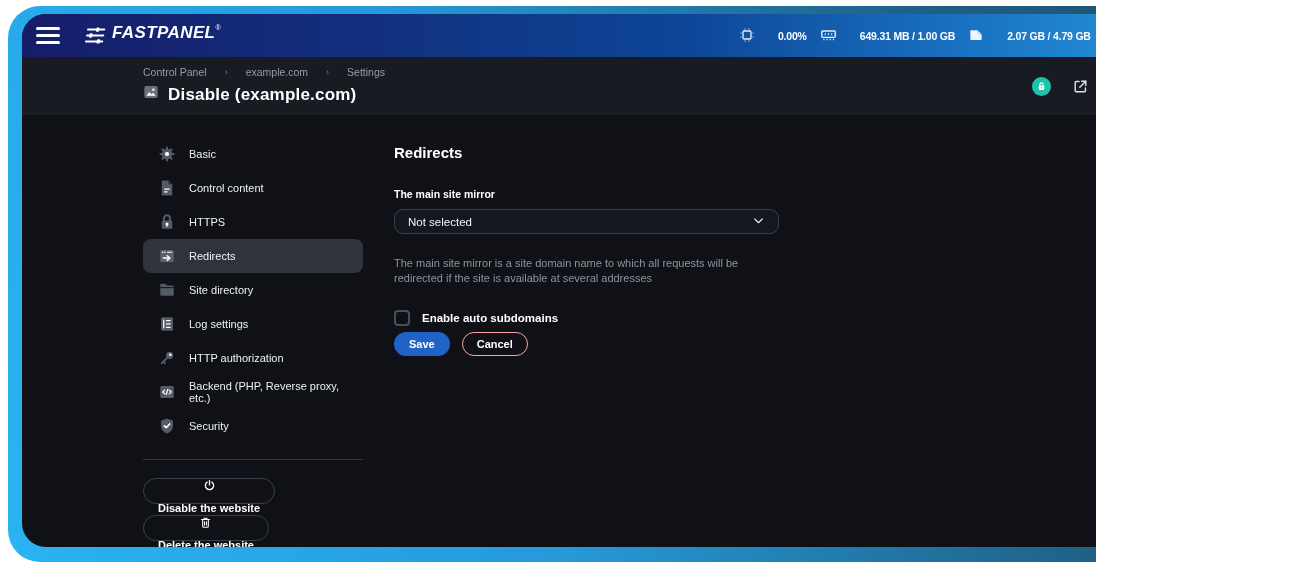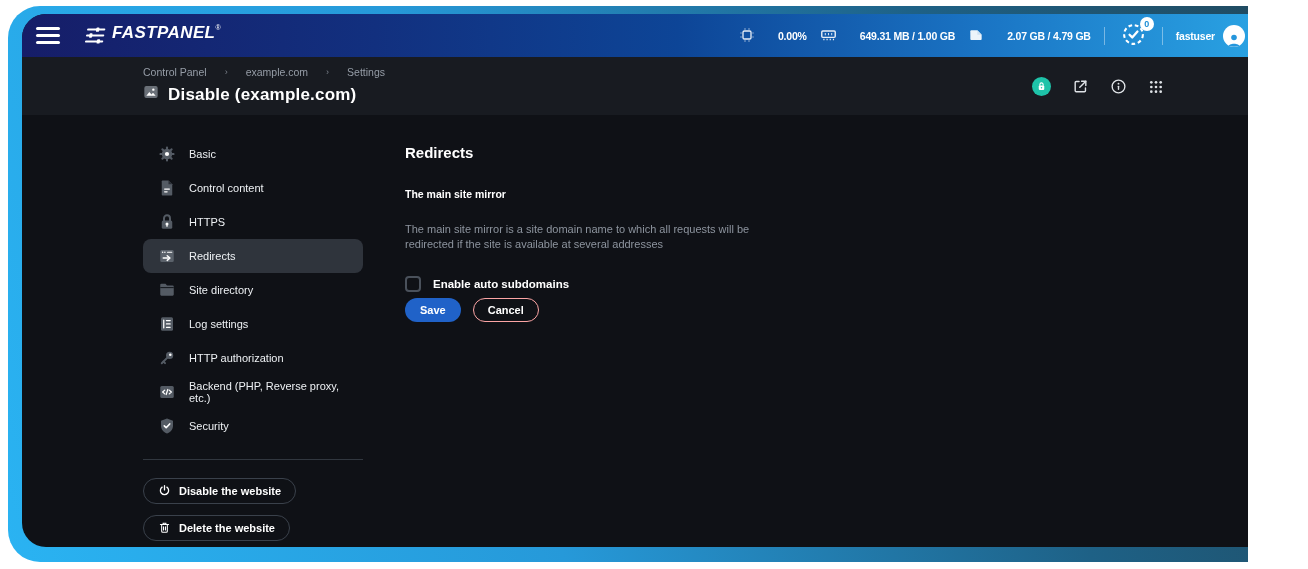--- a/index.html
+++ b/index.html
@@ -1,17 +1,17 @@
 <!DOCTYPE html>
 <html><head>
 <meta charset="utf-8">
 <style>
   * { margin:0; padding:0; box-sizing:border-box; }
   body { background:#fff; font-family:"Liberation Sans", sans-serif; }
-  .canvas { position:relative; width:1248px; height:569px; background:#ffffff; overflow:hidden; }
+  .canvas { position:relative; width:1096px; height:569px; background:#ffffff; overflow:hidden; }
 
   
   .frame { position:absolute; left:8px; top:6px; width:1286px; height:556px; border-radius:32px;
            background:linear-gradient(72deg,#2ab3f2 0%,#2699d9 38%,#1e6186 74%,#20495e 100%); }
 
   
   .window { position:absolute; left:22px; top:14px; width:1262px; height:533px; border-radius:24px;
             background:#0f1116; overflow:hidden; }
 
   
@@ -39,30 +39,30 @@
   .breadcrumb { display:flex; align-items:center; gap:18px; font-size:10.5px; color:#969da7; }
   .crumb { cursor:pointer; }
   .crumb-sep { font-size:9px; color:#7d848e; }
   .page-title { display:flex; align-items:center; gap:9px; margin-top:6px; color:#fff;
                 font-size:17px; font-weight:bold; letter-spacing:.2px; }
   .header-actions { position:absolute; right:120px; top:20px; display:flex; align-items:center; gap:21px; }
   .hicon { cursor:pointer; display:flex; align-items:center; justify-content:center; }
   .ssl-circle { width:19px; height:19px; border-radius:50%; background:#1ec3a9; display:flex; align-items:center; justify-content:center; }
 
   
-  .content { display:flex; padding:22px 0 0 121px;gap:11px; }
+  .content { display:flex; padding:22px 0 0 121px; }
   .sidebar { width:220px; flex:none; }
   .nav-item { height:34px; display:flex; align-items:center; gap:13px; padding-left:15px;
               border-radius:8px; color:#eef1f4; font-size:11px; cursor:pointer; }
   .nav-item.active { background:#2f343c; }
   .nav-icon { width:18px; height:18px; flex:none; display:flex; }
   .sidebar-divider { height:1px; background:#31373f; margin:16px 0 18px; }
   .pill-btn { display:inline-flex; align-items:center; gap:8px; height:26px; padding:0 14px;
               border:1px solid #3a414b; border-radius:14px; background:transparent; color:#fff;
-              font-size:11px; font-weight:bold; font-family:inherit; margin-bottom:11px; cursor:pointer; }
+              font-size:11px; font-weight:bold; font-family:inherit; margin-bottom:11px; cursor:pointer;flex-direction:column; }
 
   .main { margin-left:31px; width:385px; padding-top:7px; }
   .section-title { color:#fff; font-size:15px; font-weight:bold; margin-bottom:27px; }
   .field-label { color:#fff; font-size:10.5px; font-weight:bold; margin-bottom:9px; }
   .select { height:25px; border:1px solid #3b414b; border-radius:9px; background:#14171d;
             display:flex; align-items:center; justify-content:space-between; padding:0 13px;
             color:#f2f4f6; font-size:11.5px; cursor:pointer; }
   .help { margin-top:22px; font-size:11px; line-height:1.4; color:#8d949e; }
   .check-row { margin-top:23px; display:flex; align-items:center; gap:12px; }
   .checkbox { width:16px; height:16px; border:2px solid #4a515b; border-radius:4px; background:transparent; cursor:pointer; }
@@ -352,20 +352,28 @@
               </svg>
           </span>
           <span>Delete the website</span>
         </button>
       </div>
 
       <div class="main">
         <div class="section-title">Redirects</div>
 
         <div class="field-label">The main site mirror</div>
+        <div class="select">
+          <span>Not selected</span>
+          <span>
+            <svg width="13" height="13" viewBox="0 0 24 24">
+                <path d="M5 9l7 7 7-7" fill="none" stroke="#e8ebee" stroke-width="2.4" stroke-linecap="round" stroke-linejoin="round"></path>
+              </svg>
+          </span>
+        </div>
         <div class="help">The main site mirror is a site domain name to which all requests will be redirected if the site is available at several addresses</div>
 
         <div class="check-row">
           <span class="checkbox"></span>
           <span class="check-label">Enable auto subdomains</span>
         </div>
 
         <div class="actions">
           <button class="btn-save">Save</button>
           <button class="btn-cancel">Cancel</button>

